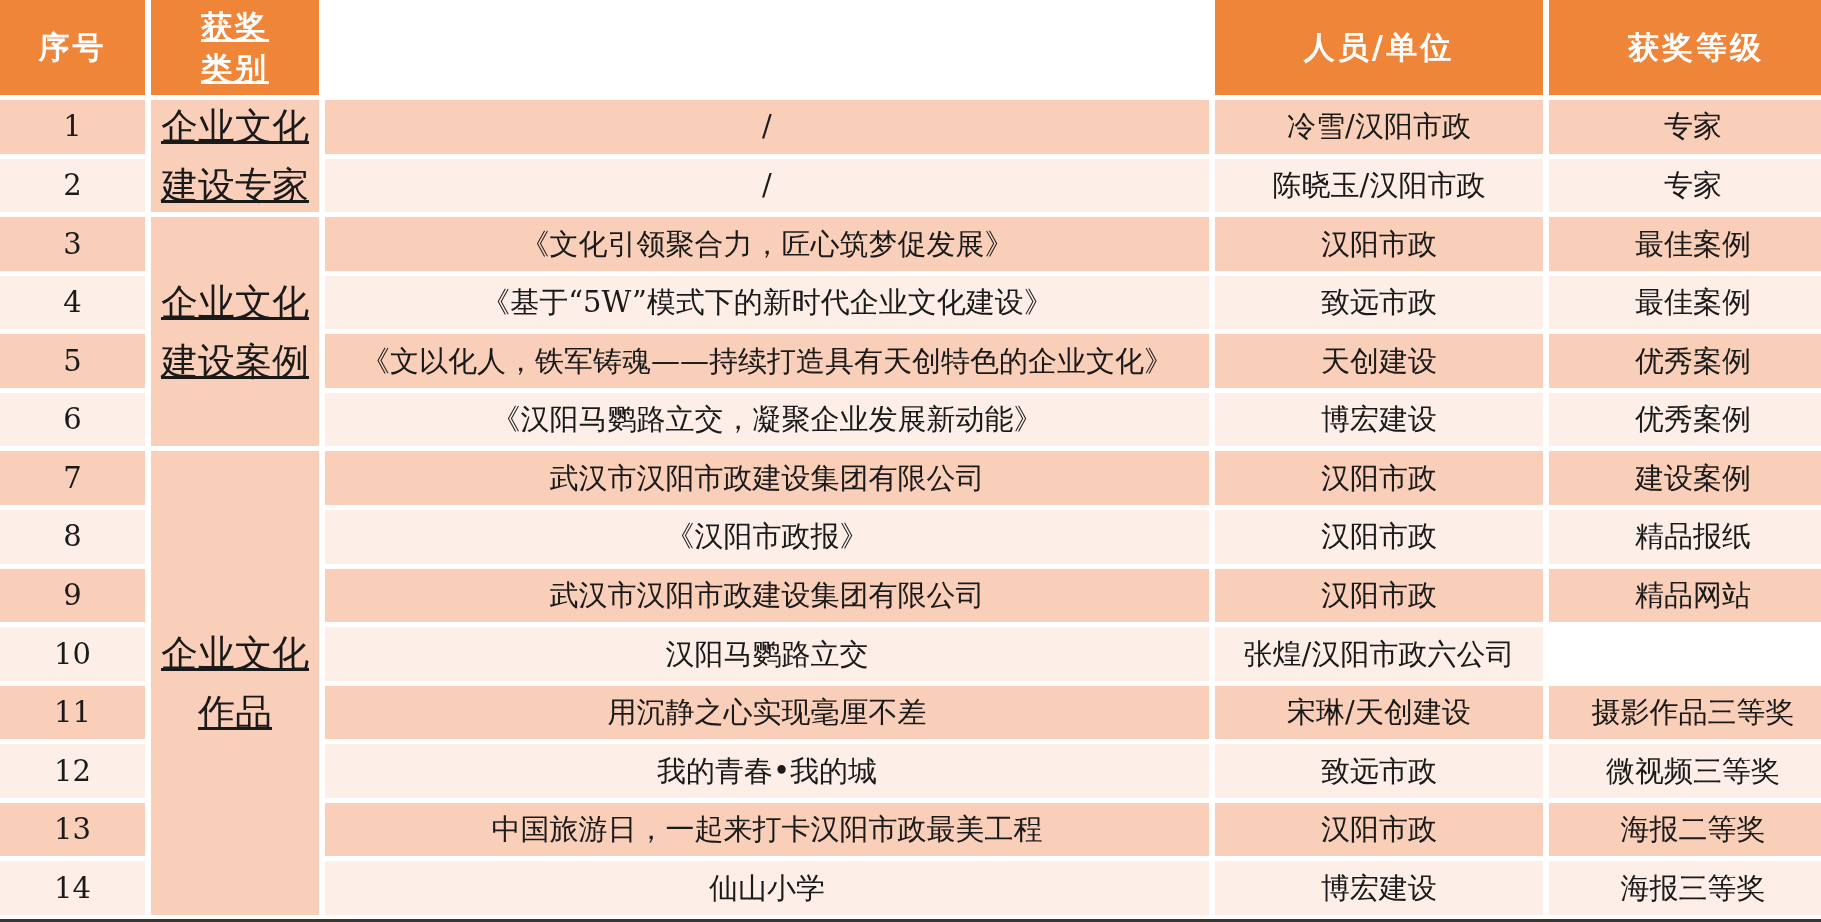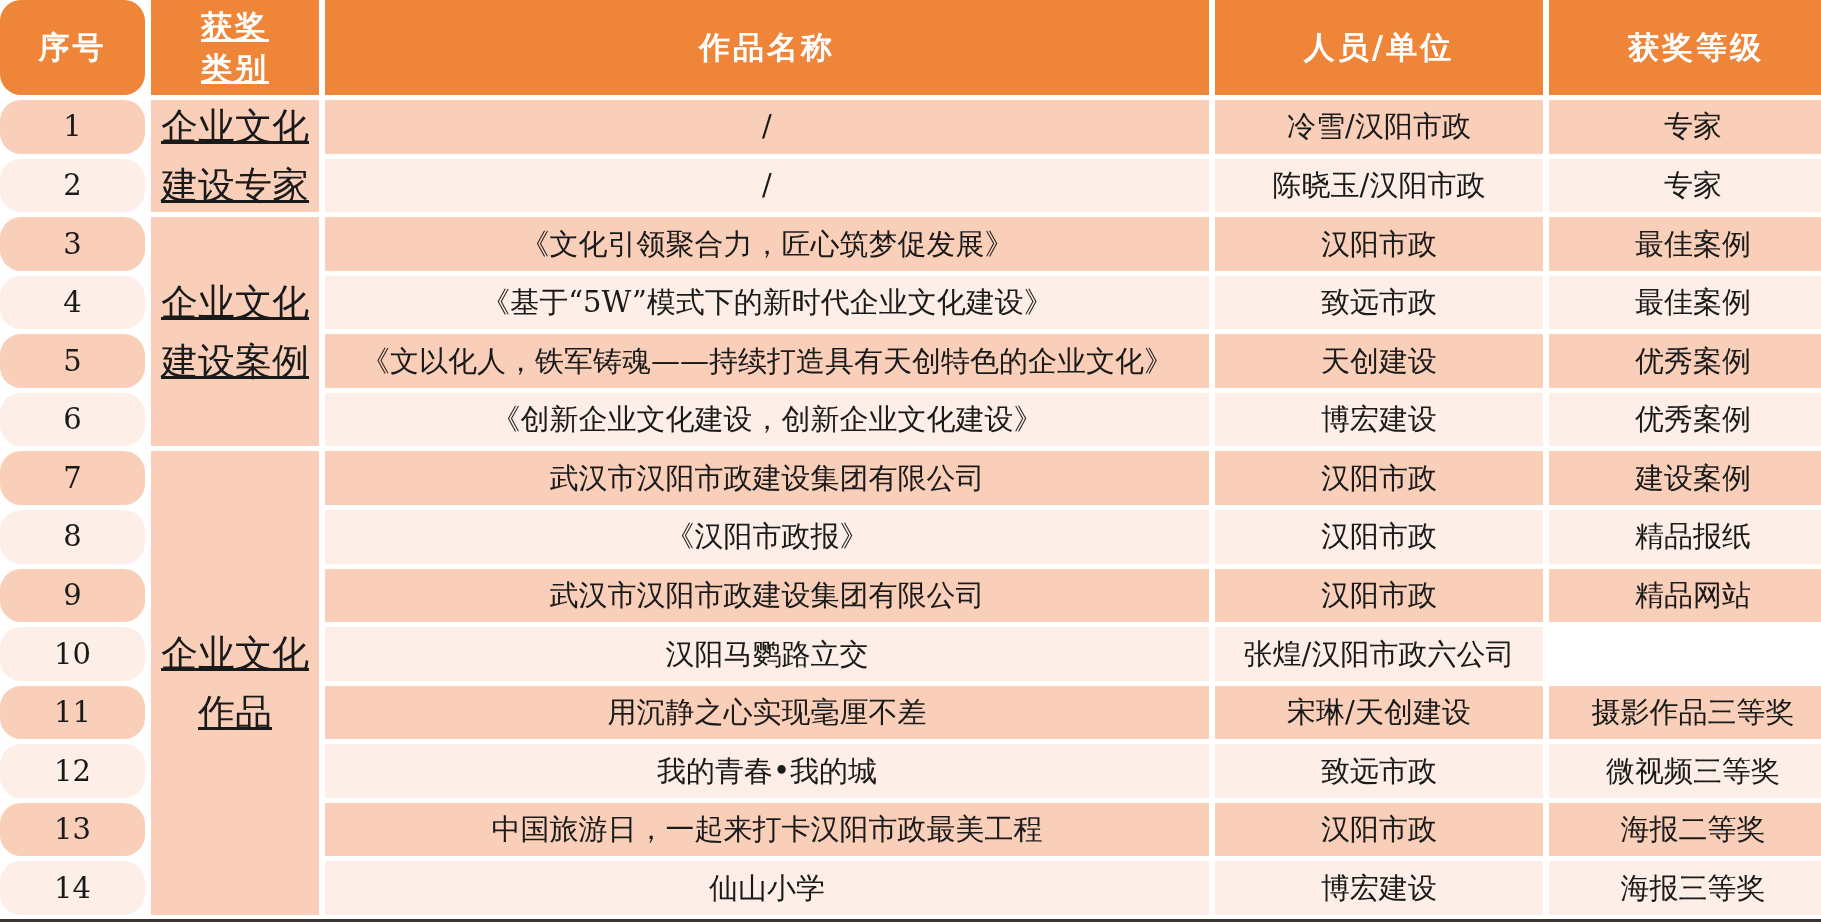--- a/index.html
+++ b/index.html
@@ -51,21 +51,21 @@
     background: var(--row-dark, #F9CFB9);
     display: flex;
     align-items: center;
     justify-content: center;
     text-align: center;
     white-space: pre-line;
     font-size: 37px;
     color: var(--text, #1a1a1a);
     line-height: 59px;
   }
-  .c1 { grid-column: 1; border-radius: 21px; }
+  .c1 { grid-column: 1; }
   .c2 { grid-column: 2; text-decoration: underline; }
   .c3 { grid-column: 3; }
   .c4 { grid-column: 4; }
   .c5 { grid-column: 5; padding-left: 22px; }
   .bottom-edge {
     position: absolute;
     left: 0;
     right: 0;
     bottom: 0;
     height: 3px;
@@ -73,21 +73,20 @@
   }
 </style>
 </head>
 <body>
 
 <div class="award-table">
 
   <div class="hcell c1" style="grid-row:1">序号</div>
   <div class="hcell c2" style="grid-row:1">获奖
 类别</div>
-  <div class="hcell c3" style="grid-row:1">作品名称</div>
   <div class="hcell c4" style="grid-row:1">人员/单位</div>
   <div class="hcell c5" style="grid-row:1">获奖等级</div>
 
   <div class="mcell c2" style="grid-row:2 / span 2">企业文化
 建设专家</div>
   <div class="mcell c2" style="grid-row:4 / span 4">企业文化
 建设案例</div>
   <div class="mcell c2" style="grid-row:8 / span 8">企业文化
 作品</div>
 
@@ -110,21 +109,21 @@
   <div class="cell light c3" style="grid-row:5">《基于“5W”模式下的新时代企业文化建设》</div>
   <div class="cell light c4" style="grid-row:5">致远市政</div>
   <div class="cell light c5" style="grid-row:5">最佳案例</div>
 
   <div class="cell dark c1" style="grid-row:6">5</div>
   <div class="cell dark c4" style="grid-row:6">天创建设</div>
   <div class="cell dark c3" style="grid-row:6">《文以化人，铁军铸魂——持续打造具有天创特色的企业文化》</div>
   <div class="cell dark c5" style="grid-row:6">优秀案例</div>
 
   <div class="cell light c1" style="grid-row:7">6</div>
-  <div class="cell light c3" style="grid-row:7">《创新企业文化建设，创新企业文化建设》</div>
+  <div class="cell light c3" style="grid-row:7">《汉阳马鹦路立交，凝聚企业发展新动能》</div>
   <div class="cell light c4" style="grid-row:7">博宏建设</div>
   <div class="cell light c5" style="grid-row:7">优秀案例</div>
 
   <div class="cell dark c1" style="grid-row:8">7</div>
   <div class="cell dark c3" style="grid-row:8">武汉市汉阳市政建设集团有限公司</div>
   <div class="cell dark c4" style="grid-row:8">汉阳市政</div>
   <div class="cell dark c5" style="grid-row:8">建设案例</div>
 
   <div class="cell light c1" style="grid-row:9">8</div>
   <div class="cell light c3" style="grid-row:9">《汉阳市政报》</div>

